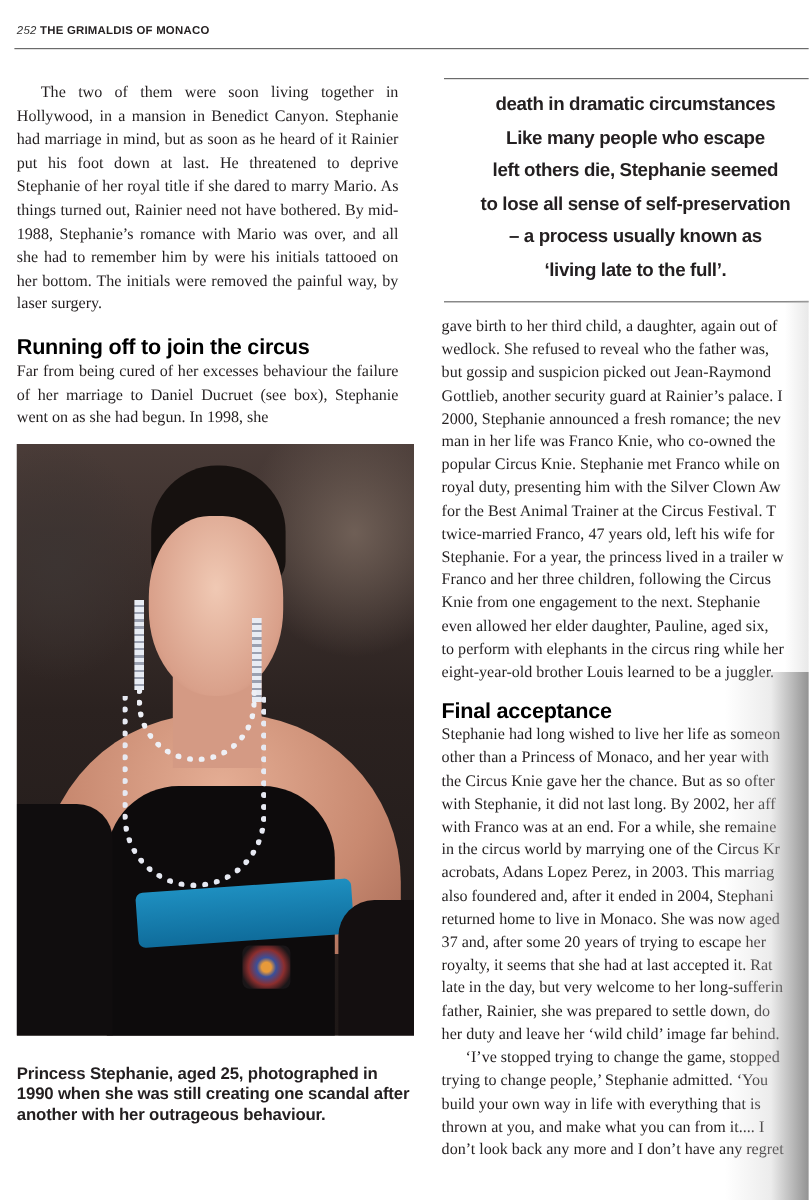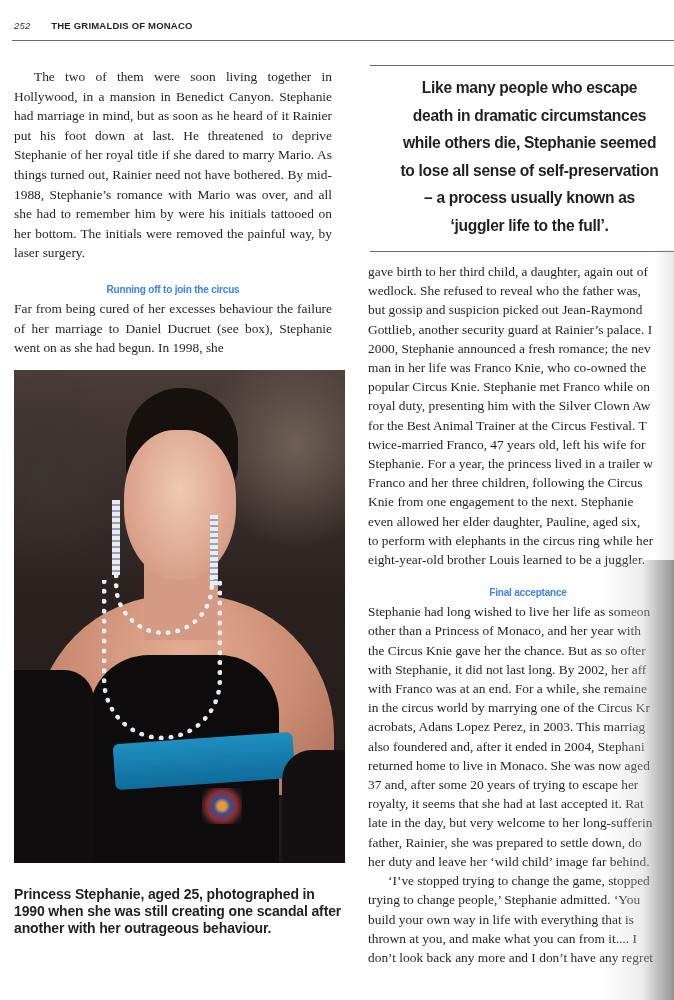--- a/index.html
+++ b/index.html
@@ -4,37 +4,37 @@
   <style>
     * { box-sizing: border-box; margin: 0; padding: 0; }
     html, body { width: 674px; height: 1000px; background: #ffffff; overflow: hidden; }
     body { position: relative; font-family: "Liberation Serif", "DejaVu Serif", serif; color: #231f20; }
 
     .running-head {
       position: absolute; left: 14px; top: 20px;
       font-family: "Liberation Sans", "DejaVu Sans", sans-serif;
       font-size: 9.5px; letter-spacing: 0.2px; color: #231f20;
     }
-    .running-head .num { font-weight: normal; margin-right: 18px; color: #333; font-style: italic; }
+    .running-head .num { font-weight: normal; margin-right: 0; color: #333; font-style: italic; }
     .running-head .title { font-weight: bold; font-stretch: condensed; }
     .head-rule {
       position: absolute; left: 12px; top: 40px; width: 662px; height: 1px;
       background: #6b6b6b;
     }
 
     .col-left {
       position: absolute; left: 14px; top: 67px; width: 318px;
       font-size: 13.4px; line-height: 19.6px;
     }
     .col-left p { text-align: justify; }
     .col-left p.indent { text-indent: 20px; }
     .subhead {
       font-family: "Liberation Sans", "DejaVu Sans", sans-serif;
-      font-weight: bold; font-size: 10px; line-height: 19px;
-      margin-top: 17px; color: #3b82f6; letter-spacing: -0.2px; text-align: center;
+      font-weight: bold; font-size: 18px; line-height: 19px;
+      margin-top: 17px; color: #000000; letter-spacing: -0.2px;
     }
 
     .photo {
       position: absolute; left: 14px; top: 370px; width: 331px; height: 493px;
       overflow: hidden; background: #2a2220;
     }
     .photo .bg { position: absolute; inset: 0;
       background:
         radial-gradient(ellipse 40% 30% at 85% 15%, #6f5f56 0%, transparent 70%),
         radial-gradient(ellipse 30% 25% at 10% 20%, #3c3432 0%, transparent 80%),
@@ -139,26 +139,26 @@
   <div class="sash"></div>
   <div class="brooch"></div>
   <div class="glove-l"></div>
   <div class="glove-r"></div>
 </div>
 
 <div class="caption">Princess Stephanie, aged 25, photographed in 1990 when she was still creating one scandal after another with her outrageous behaviour.</div>
 
 <div class="pull-rule-top"></div>
 <div class="pullquote">
+  <div>death in dramatic circumstances</div>
   <div>Like many people who escape</div>
-  <div>death in dramatic circumstances</div>
-  <div>while others die, Stephanie seemed</div>
+  <div>left others die, Stephanie seemed</div>
   <div>to lose all sense of self-preservation</div>
   <div>– a process usually known as</div>
-  <div>‘juggler life to the full’.</div>
+  <div>‘living late to the full’.</div>
 </div>
 <div class="pull-rule-bottom"></div>
 
 <div class="col-right">
   <span class="line">gave birth to her third child, a daughter, again out of</span>
   <span class="line">wedlock. She refused to reveal who the father was,</span>
   <span class="line">but gossip and suspicion picked out Jean-Raymond</span>
   <span class="line">Gottlieb, another security guard at Rainier’s palace. I</span>
   <span class="line">2000, Stephanie announced a fresh romance; the nev</span>
   <span class="line">man in her life was Franco Knie, who co-owned the</span>

